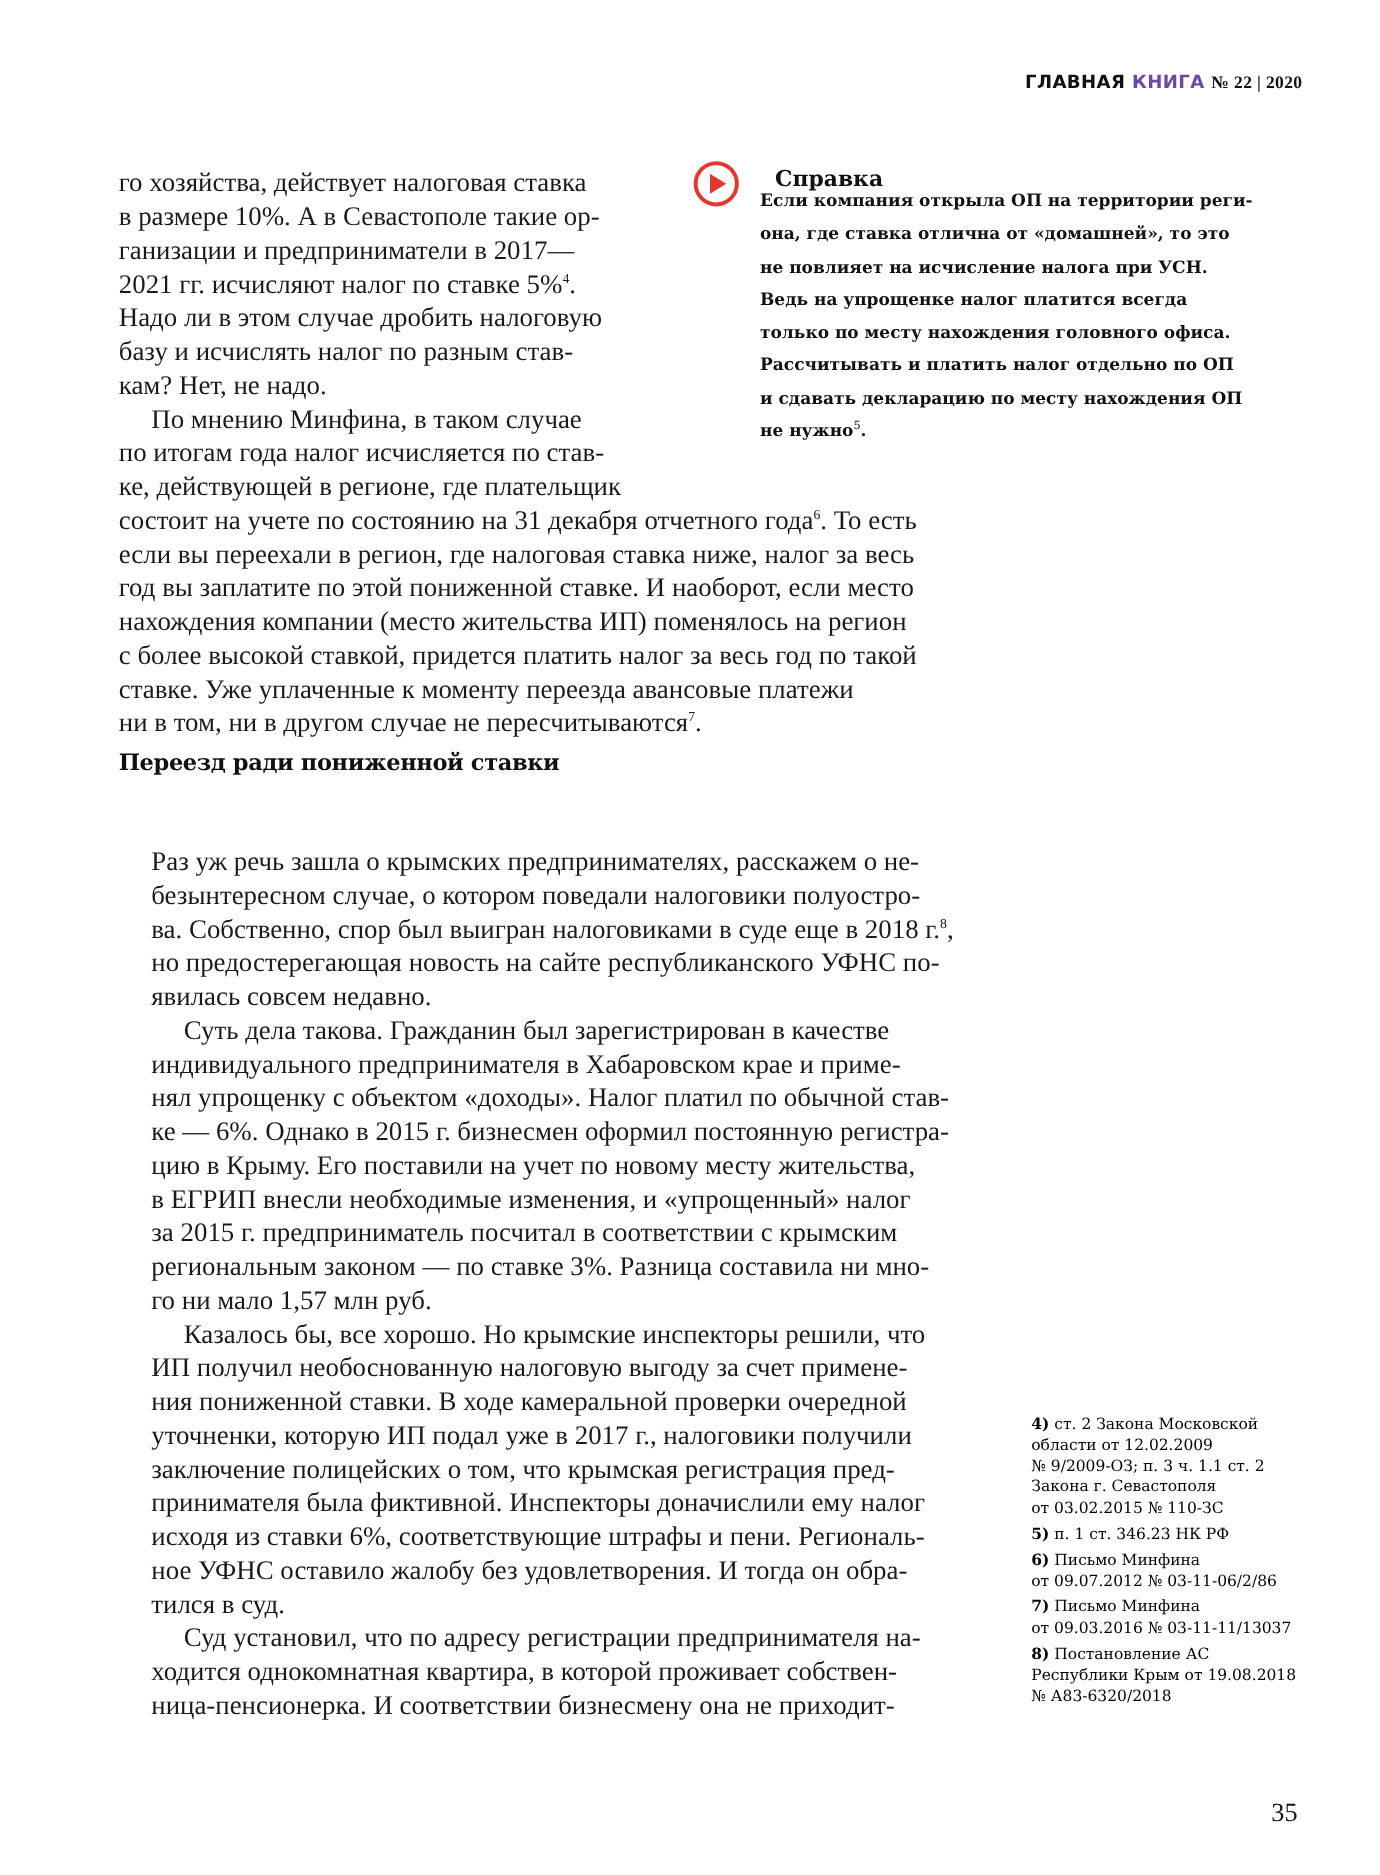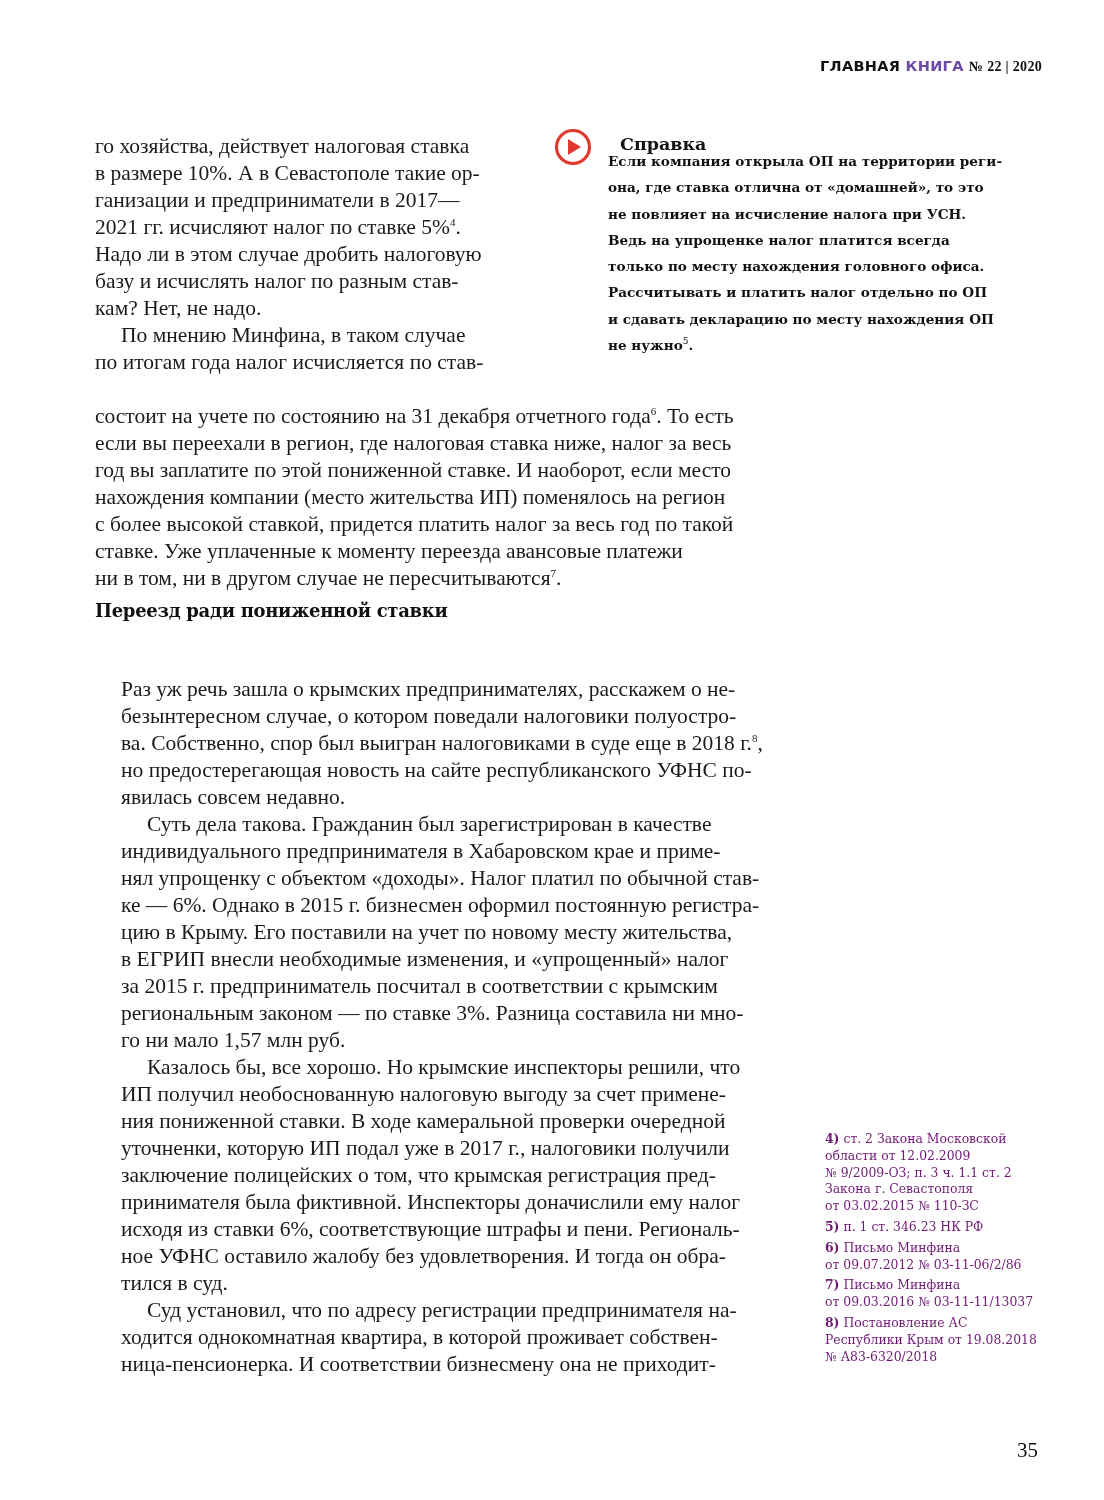--- a/index.html
+++ b/index.html
@@ -37,21 +37,21 @@
     font-family: "DejaVu Serif", serif; font-weight: bold; font-size: 17.5px; color: #111; margin-left: 12px;
   }
   .sidebar .text {
     position: absolute; left: 54px; top: 20px; width: 440px;
     font-family: "DejaVu Serif", serif; font-weight: bold; font-size: 13.6px; line-height: 26.3px; color: #111;
   }
   .sidebar .text sup { font-size: 9px; vertical-align: 6px; font-weight: normal; }
 
   .footnotes {
     position: absolute; left: 825px; top: 1131px; width: 230px;
-    font-family: "DejaVu Serif", serif; font-size: 12.4px; line-height: 16.8px; color: #701a75;
+    font-family: "DejaVu Serif", serif; font-size: 12.4px; line-height: 16.8px; color: #000000;
   }
   .fn { margin-bottom: 4px; }
   .fn .num { font-weight: bold; }
   .fn .ln { display: block; white-space: nowrap; }
 
   .page-number {
     position: absolute; left: 1017px; top: 1438px;
     font-family: "Liberation Serif", serif; font-size: 21px; color: #111;
   }
 </style>
@@ -67,20 +67,21 @@
 <div id="col-top" class="body-text">
   <span class="line">го хозяйства, действует налоговая ставка</span>
   <span class="line">в размере 10%. А в Севастополе такие ор-</span>
   <span class="line">ганизации и предприниматели в 2017—</span>
   <span class="line"><span>2021 гг. исчисляют налог по ставке 5%</span><sup>4</sup><span>.</span></span>
   <span class="line">Надо ли в этом случае дробить налоговую</span>
   <span class="line">базу и исчислять налог по разным став-</span>
   <span class="line">кам? Нет, не надо.</span>
   <span class="line indent">По мнению Минфина, в таком случае</span>
   <span class="line">по итогам года налог исчисляется по став-</span>
+  <span class="line">ке, действующей в регионе, где плательщик</span>
 </div>
 
 <div class="sidebar">
   <span class="icon">
     <svg width="40" height="40" viewBox="0 0 40 40">
       <circle cx="19" cy="19" r="16.5" fill="none" stroke="#e03a2f" stroke-width="3.2"></circle>
       <polygon points="14,11 27,19 14,27" fill="#e03a2f"></polygon>
     </svg>
   </span>
   <div class="title">Справка</div>

